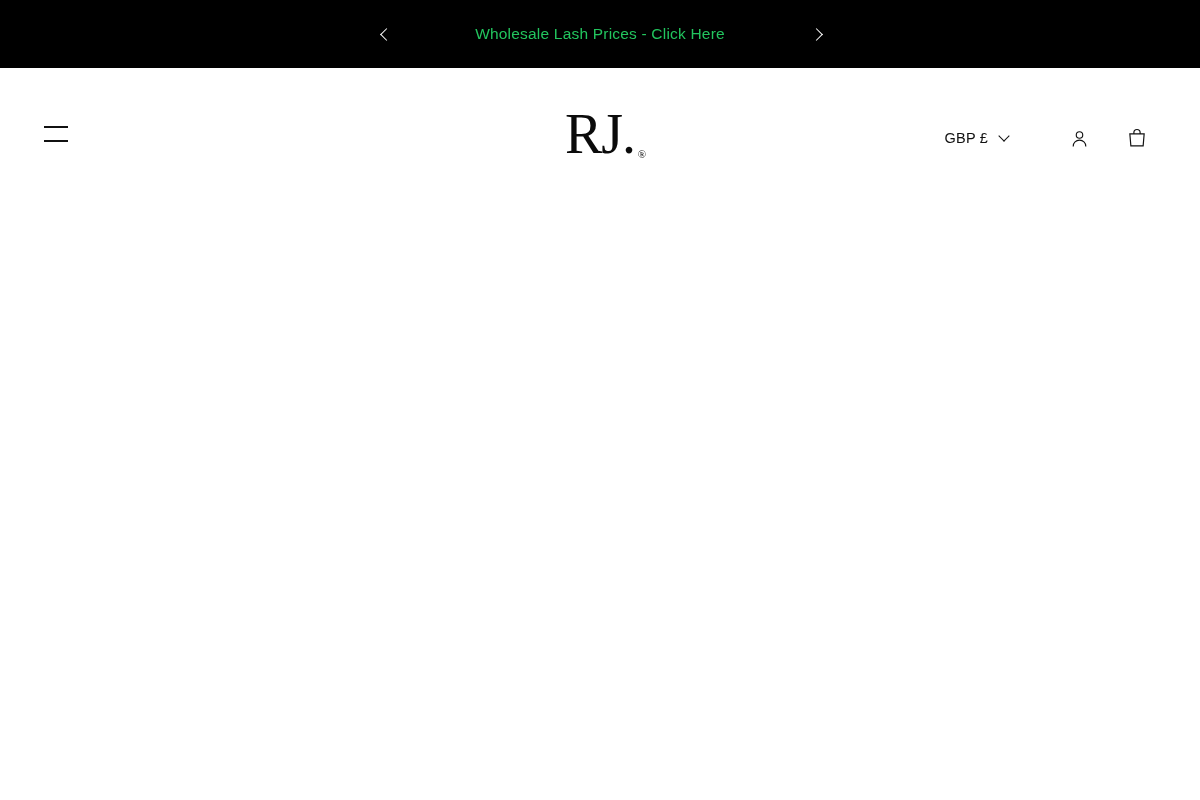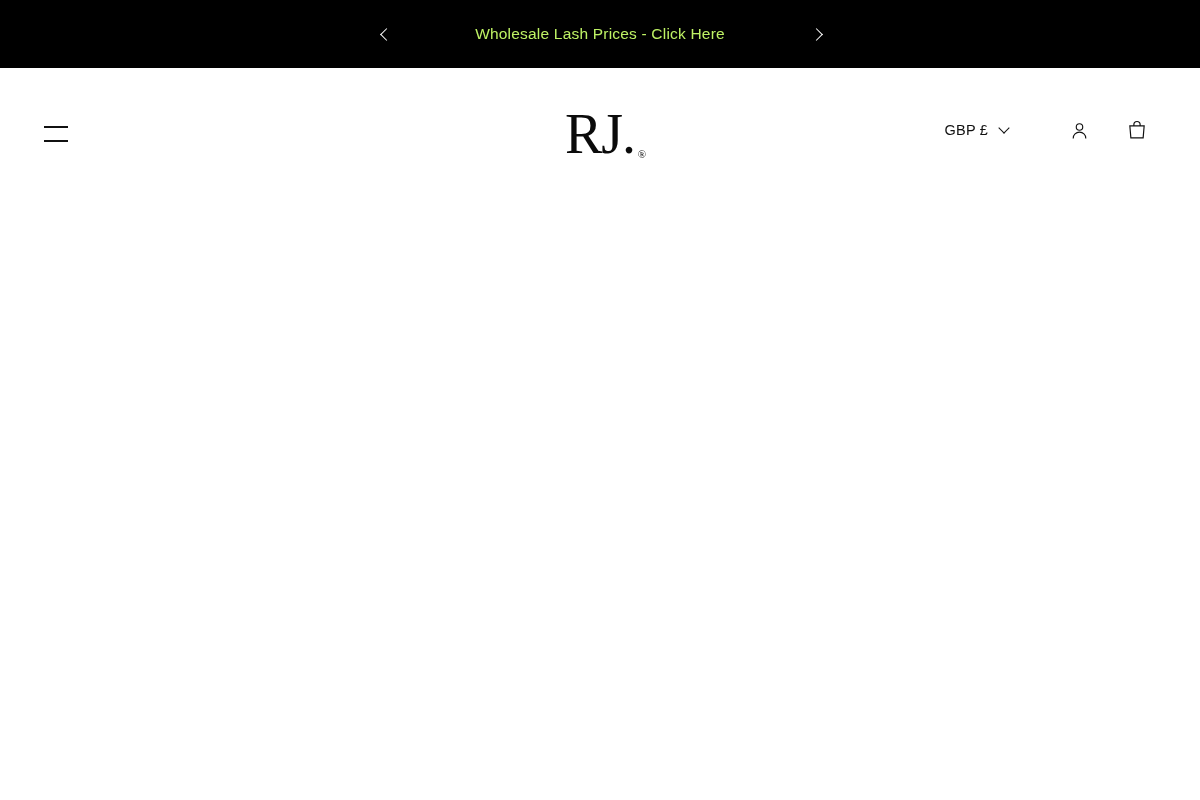--- a/index.html
+++ b/index.html
@@ -17,21 +17,21 @@
   .announcement {
     position: relative;
     width: 1200px;
     height: 68px;
     background: #000000;
     display: flex;
     align-items: center;
     justify-content: center;
   }
   .announcement-text {
-    color: #bef264;
+    color: #22c55e;
     font-size: 15.5px;
     letter-spacing: 0.2px;
     font-weight: 400;
     line-height: 1;
     text-align: center;
   }
   .ann-arrow {
     position: absolute;
     top: 0;
     height: 68px;
@@ -116,21 +116,21 @@
     bottom: 2px;
     font-family: "Liberation Serif", serif;
     font-size: 11px;
     color: #0b0b0b;
   }
 
   
   .header-right {
     position: absolute;
     right: 40px;
-    top: 0;
+    top: 8px;
     height: 124px;
     display: flex;
     align-items: center;
     gap: 12px;
   }
   .currency {
     display: flex;
     align-items: center;
     gap: 12px;
     cursor: pointer;

